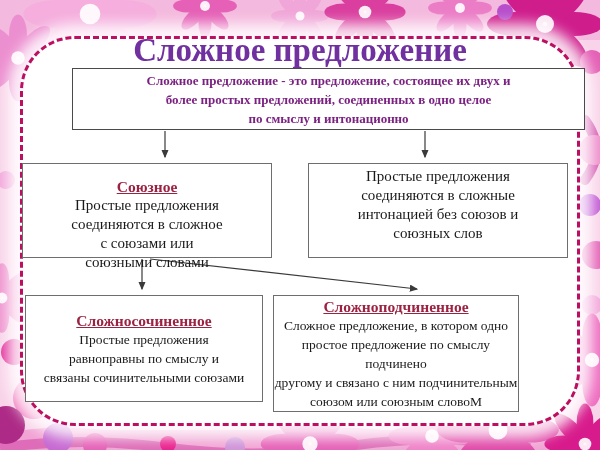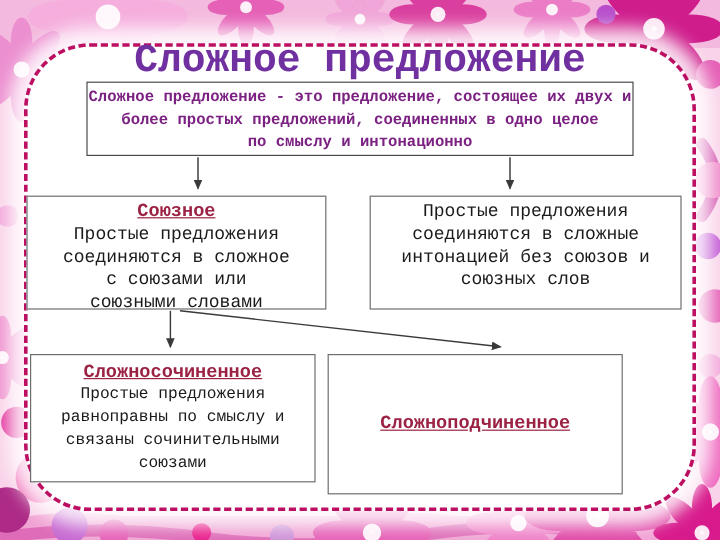--- a/index.html
+++ b/index.html
@@ -1,50 +1,50 @@
 <!DOCTYPE html>
 <html><head>
 <meta charset="utf-8">
 <style>
   html,body{margin:0;padding:0;background:#fff;}
   .stage{
     position:relative;width:600px;height:450px;overflow:hidden;
-    font-family:Liberation Mono, monospace;
+    font-family:Liberation Serif, serif;
     background:#f9a8d4;
   }
   .bg{position:absolute;inset:0;z-index:0;}
   .panel{
     position:absolute;left:20px;top:36px;width:554px;height:384px;
     background:#ffffff;border:3px dashed #bc0f62;border-radius:55px;
     box-shadow:0 0 14px 12px rgba(255,255,255,0.85);
     z-index:1;
   }
   .title{
     position:absolute;left:60px;top:34px;width:480px;z-index:3;margin:0;
     text-align:center;font-size:33px;font-weight:bold;color:#7030a0;
     letter-spacing:0px;line-height:1.0;
   }
   .box{
     position:absolute;z-index:3;background:#fff;border:1px solid #6e6e6e;
     text-align:center;box-sizing:border-box;
   }
   .multiline{white-space:pre-line;}
   .def-box{
-    left:72px;top:68px;width:456px;height:62px;border:1px solid #4a4a4a;
+    left:72px;top:68px;width:513px;height:62px;border:1px solid #4a4a4a;
     display:flex;align-items:center;justify-content:center;
   }
   .def-text{
     font-size:13px;font-weight:bold;color:#7b2182;line-height:19px;width:100%;
   }
   .box-title{
     font-size:15.5px;font-weight:bold;color:#9b2242;text-decoration:underline;
     line-height:19px;
   }
   .box-body{font-size:15px;color:#1a1a1a;line-height:19px;}
-  .mid-left{left:22px;top:163px;width:250px;height:95px;padding-top:3px;}
+  .mid-left{left:22px;top:163px;width:250px;height:95px;padding-top:13px;}
   .mid-right{left:308px;top:163px;width:260px;height:95px;padding-top:3px;}
   .bot-left{left:25px;top:295px;width:238px;height:107px;
     display:flex;flex-direction:column;justify-content:center;}
   .bot-right{left:273px;top:295px;width:246px;height:117px;
     display:flex;flex-direction:column;justify-content:center;}
   .bot-left .box-body,.bot-right .box-body{font-size:13.5px;line-height:19px;}
   .arrows{position:absolute;inset:0;z-index:2;pointer-events:none;}
   .watermark{
     position:absolute;right:6px;top:454px;z-index:4;
     font-size:13px;font-weight:bold;color:#3d3d3d;
@@ -150,17 +150,21 @@
 
   <div class="box bot-left">
     <div class="box-title">Сложносочиненное</div>
     <div class="box-body multiline">Простые предложения
 равноправны по смыслу и
 связаны сочинительными союзами</div>
   </div>
 
   <div class="box bot-right">
     <div class="box-title">Сложноподчиненное</div>
+    <div class="box-body multiline">Сложное предложение, в котором одно
+простое предложение по смыслу подчинено
+другому и связано с ним подчинительным
+союзом или союзным словоМ</div>
   </div>
 
   <div class="watermark">fppt.com</div>
 
 </div>
 
 </body></html>

